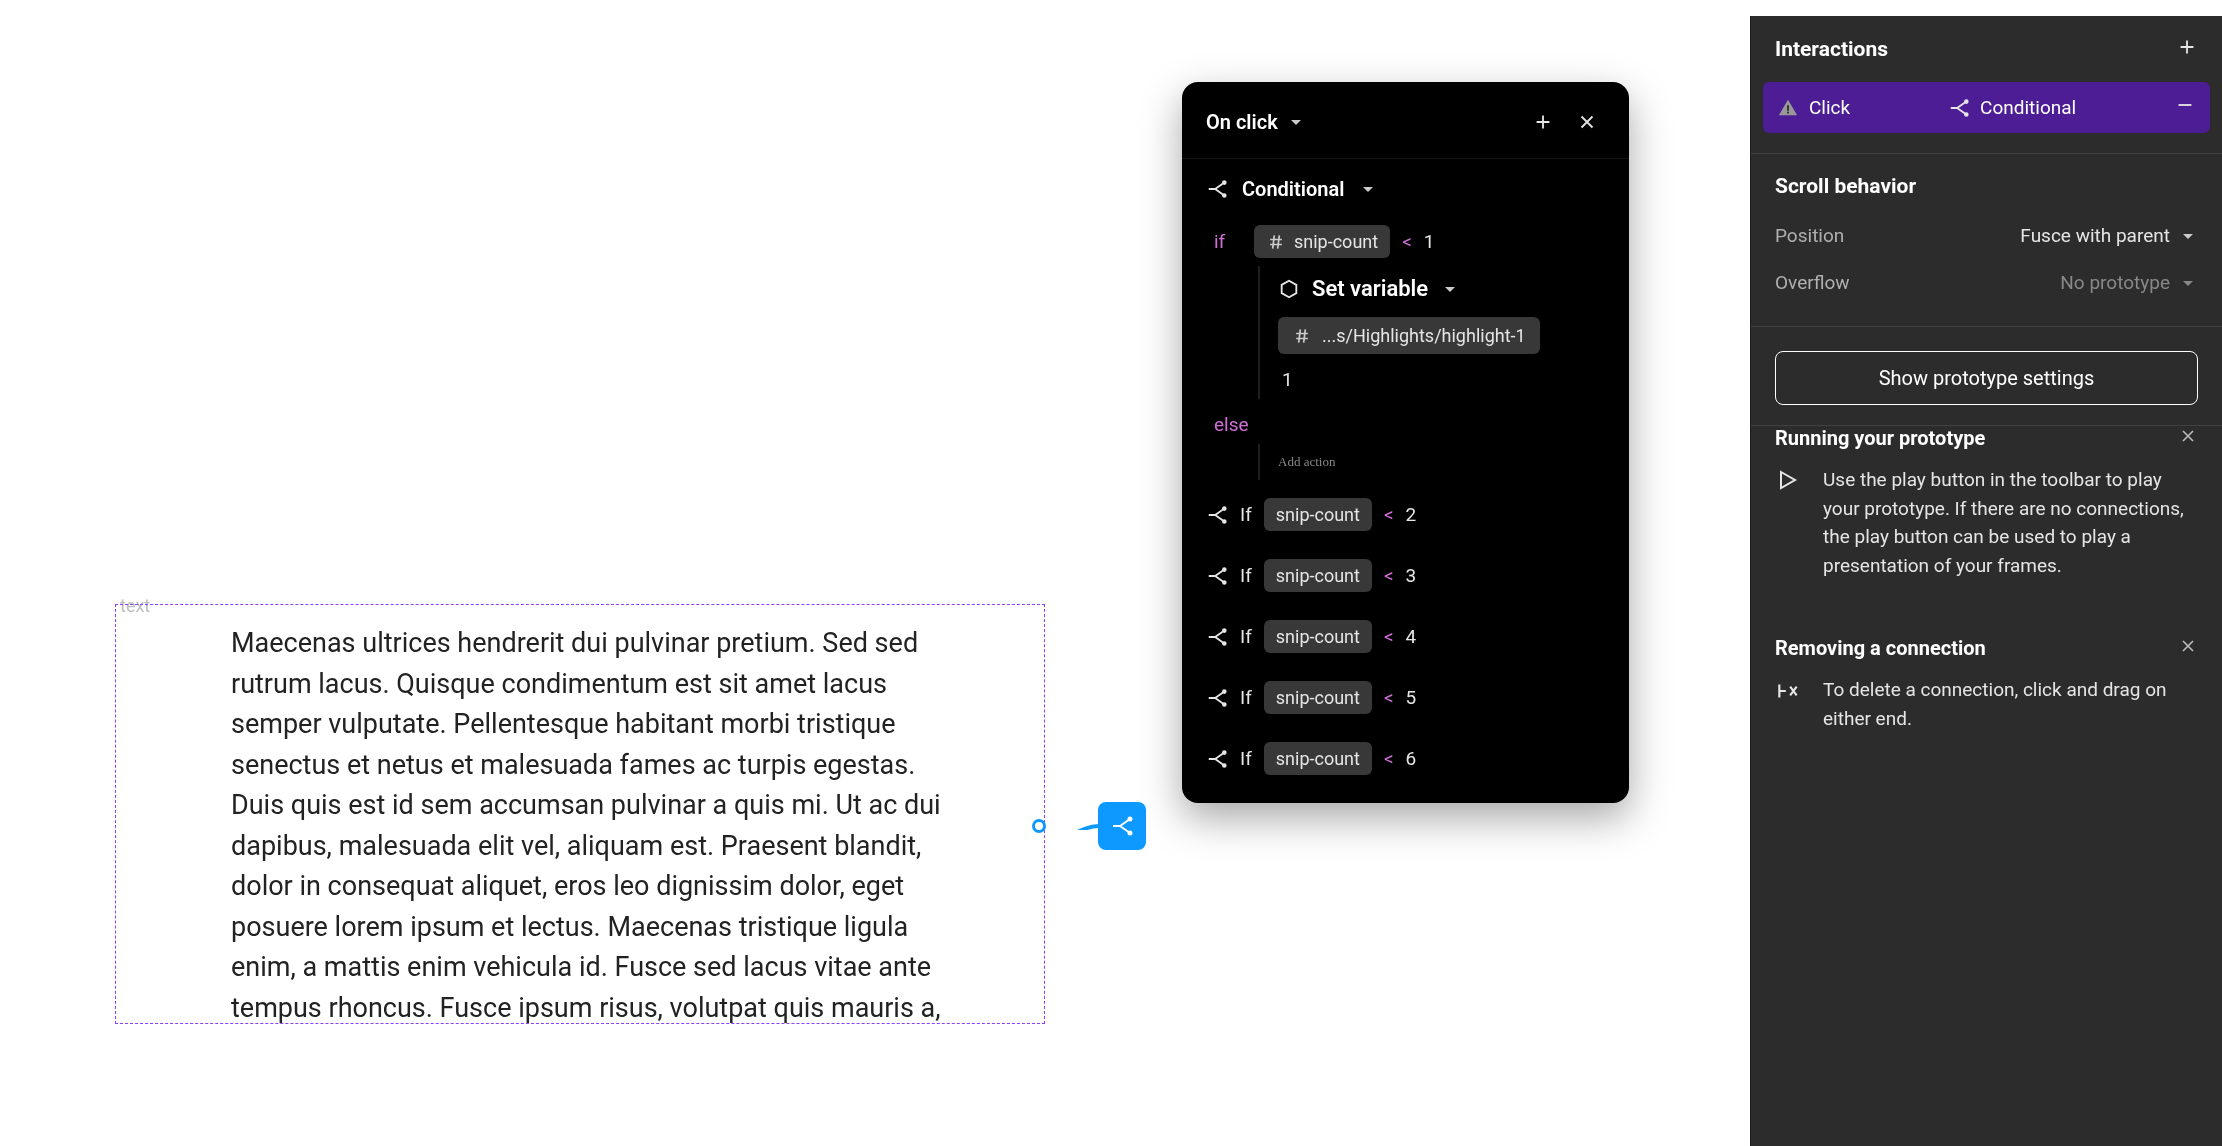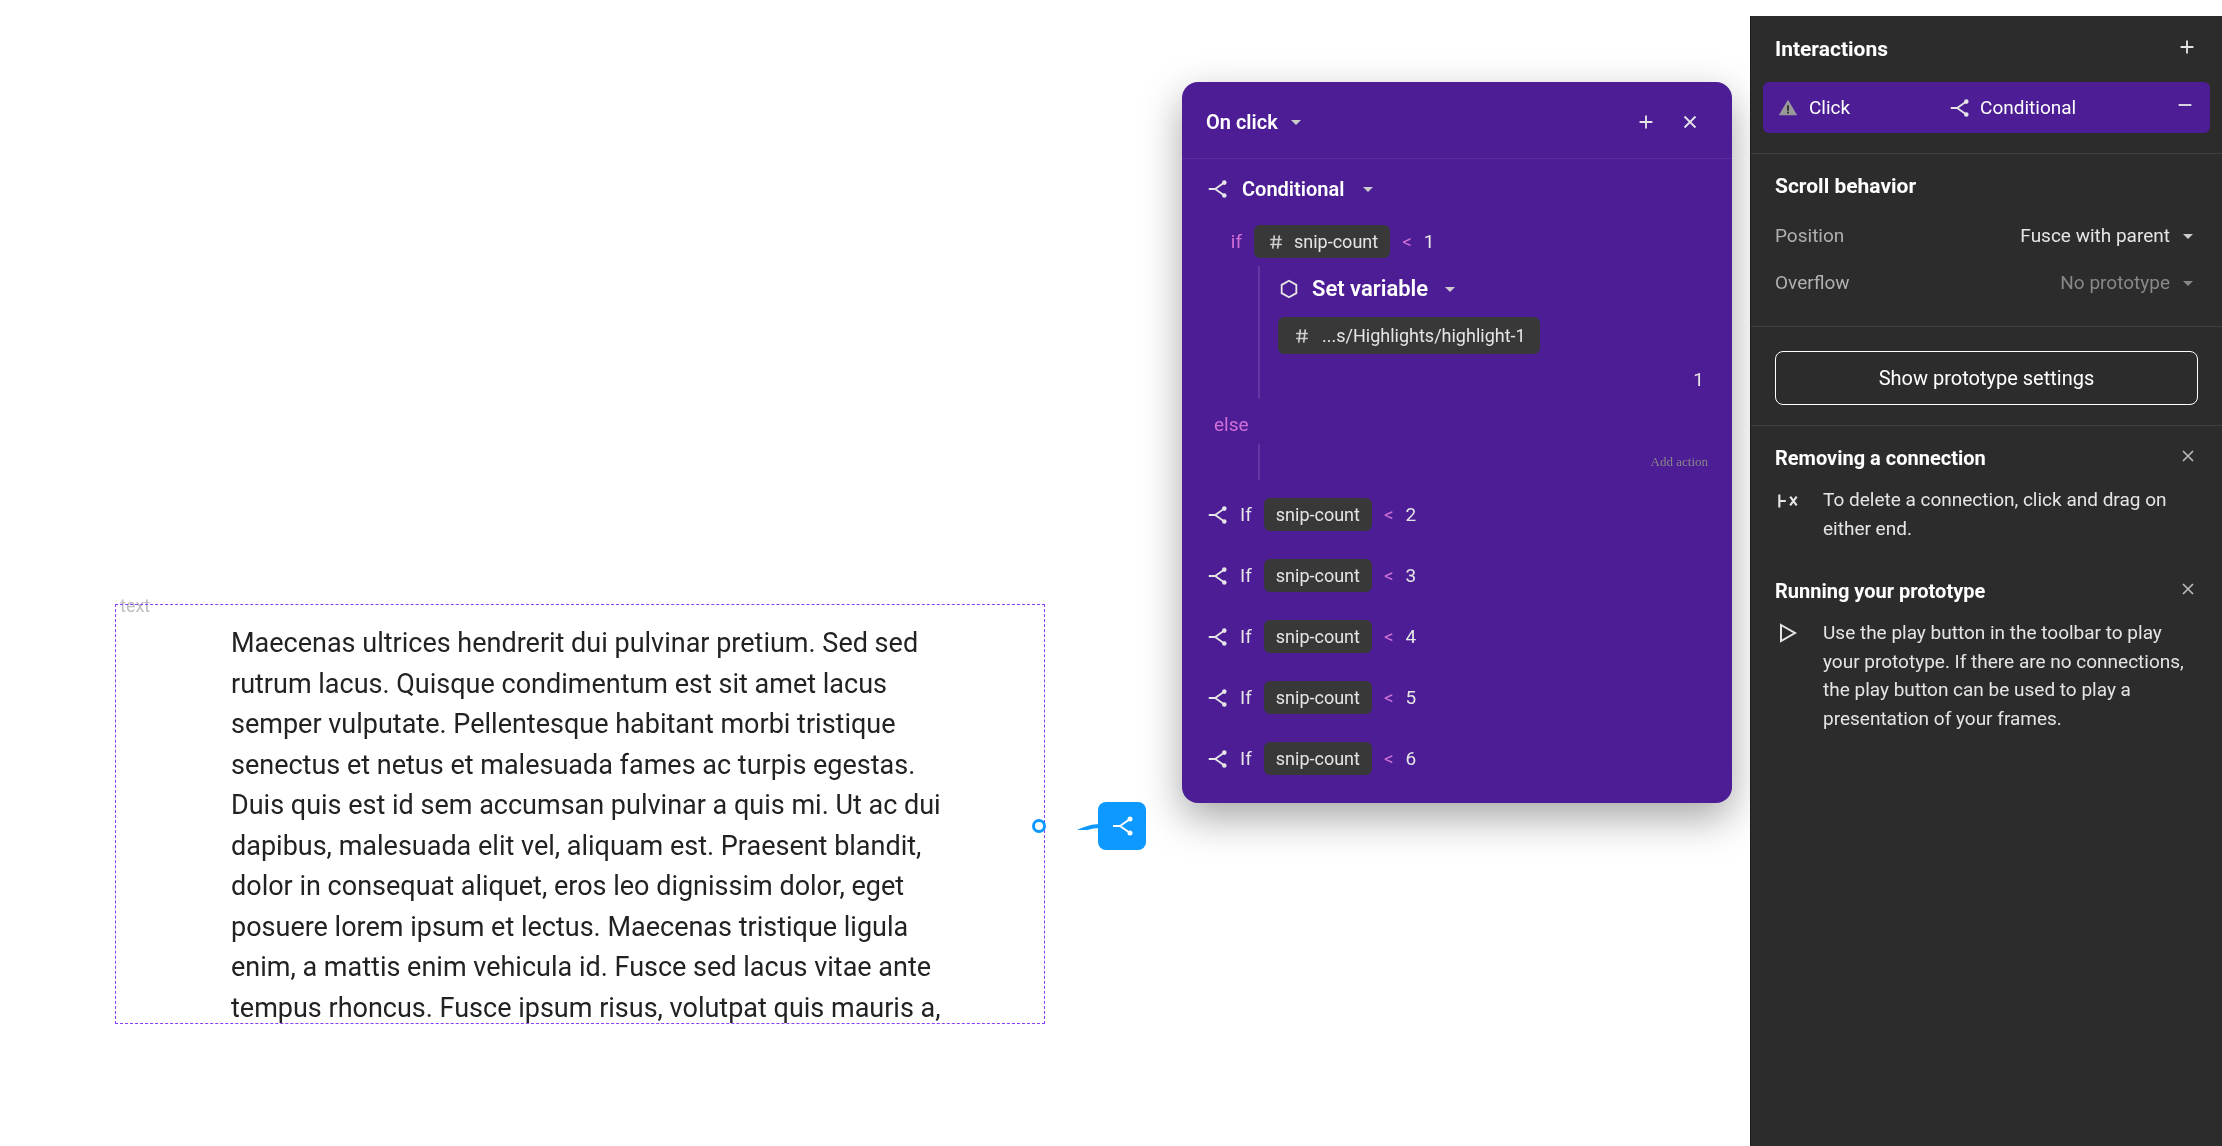--- a/index.html
+++ b/index.html
@@ -71,27 +71,26 @@
   display: flex;
   align-items: center;
   justify-content: center;
 }
 
 
 .onclick-panel {
   position: absolute;
   left: 1182px;
   top: 82px;
-  width: 550px;
-  background: #4c1d95;
+  width: 447px;
+  background: #000000;
   border-radius: 16px;
   box-shadow: 0 15px 40px rgba(0,0,0,0.35);
   color: #fff;
   padding-bottom: 14px;
-  text-align: right;
 }
 .onclick-header {
   display: flex;
   align-items: center;
   padding: 22px 24px 18px 24px;
 }
 .onclick-title {
   font-size: 20px;
   font-weight: 600;
   flex: 0 0 auto;
@@ -505,50 +504,50 @@
       </div>
     </div>
   </div>
 
   <div class="sb-divider"></div>
   <div class="sb-section">
     <div class="outline-btn">Show prototype settings</div>
   </div>
   <div class="sb-divider"></div>
 
+  <div class="help-section" style="padding-top:0;">
+    <div class="help-header">
+      <div class="help-title">Running your prototype</div>
+      <div>
+        <svg class="svg20" viewBox="0 0 24 24" stroke="#bbb" stroke-width="2">
+            <path d="M6 6l12 12M18 6l-12 12"></path>
+          </svg>
+      </div>
+    </div>
+    <div class="help-body">
+      <div class="help-icon">
+        <svg viewBox="0 0 24 24" width="24" height="24" fill="none" stroke="#e5e5e5" stroke-width="2">
+            <path d="M6 4l14 8-14 8V4z"></path>
+          </svg>
+      </div>
+      <div class="help-text">Use the play button in the toolbar to play your prototype. If there are no connections, the play button can be used to play a presentation of your frames.</div>
+    </div>
+  </div>
+
   <div class="help-section">
     <div class="help-header">
       <div class="help-title">Removing a connection</div>
       <div>
         <svg class="svg20" viewBox="0 0 24 24" stroke="#bbb" stroke-width="2">
             <path d="M6 6l12 12M18 6l-12 12"></path>
           </svg>
       </div>
     </div>
     <div class="help-body">
       <div class="help-icon">
         <svg viewBox="0 0 24 24" width="26" height="26" fill="none" stroke="#e5e5e5" stroke-width="2">
             <path d="M4 6v12M4 12h6M14 8l6 8M14 16l6-8"></path>
           </svg>
       </div>
       <div class="help-text">To delete a connection, click and drag on either end.</div>
     </div>
   </div>
-
-  <div class="help-section" style="padding-top:0;">
-    <div class="help-header">
-      <div class="help-title">Running your prototype</div>
-      <div>
-        <svg class="svg20" viewBox="0 0 24 24" stroke="#bbb" stroke-width="2">
-            <path d="M6 6l12 12M18 6l-12 12"></path>
-          </svg>
-      </div>
-    </div>
-    <div class="help-body">
-      <div class="help-icon">
-        <svg viewBox="0 0 24 24" width="24" height="24" fill="none" stroke="#e5e5e5" stroke-width="2">
-            <path d="M6 4l14 8-14 8V4z"></path>
-          </svg>
-      </div>
-      <div class="help-text">Use the play button in the toolbar to play your prototype. If there are no connections, the play button can be used to play a presentation of your frames.</div>
-    </div>
-  </div>
 </div>
 
 </body></html>

